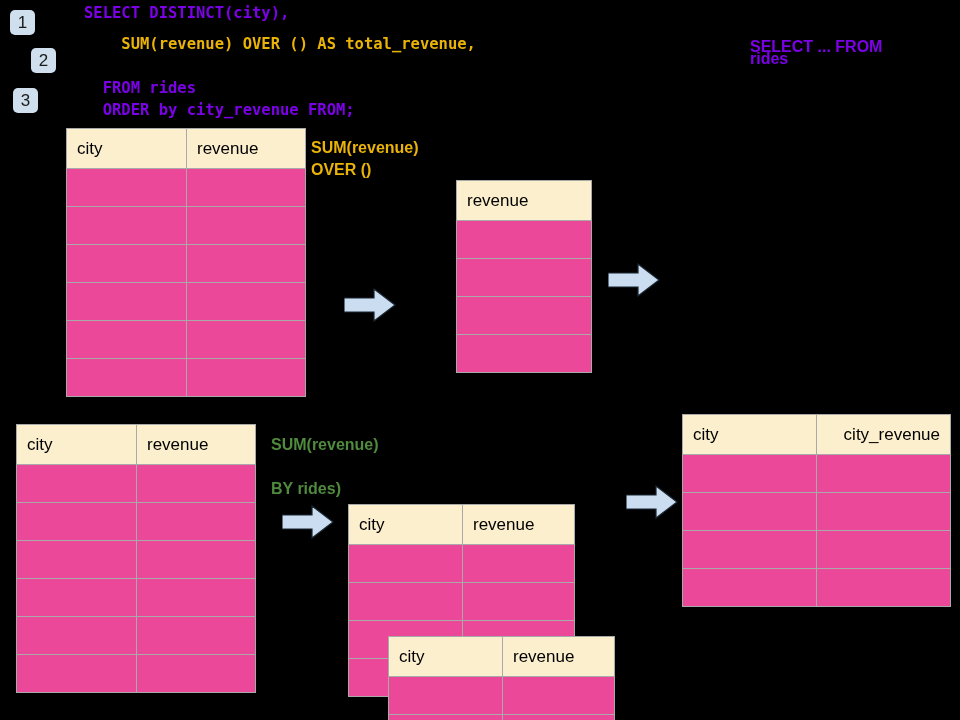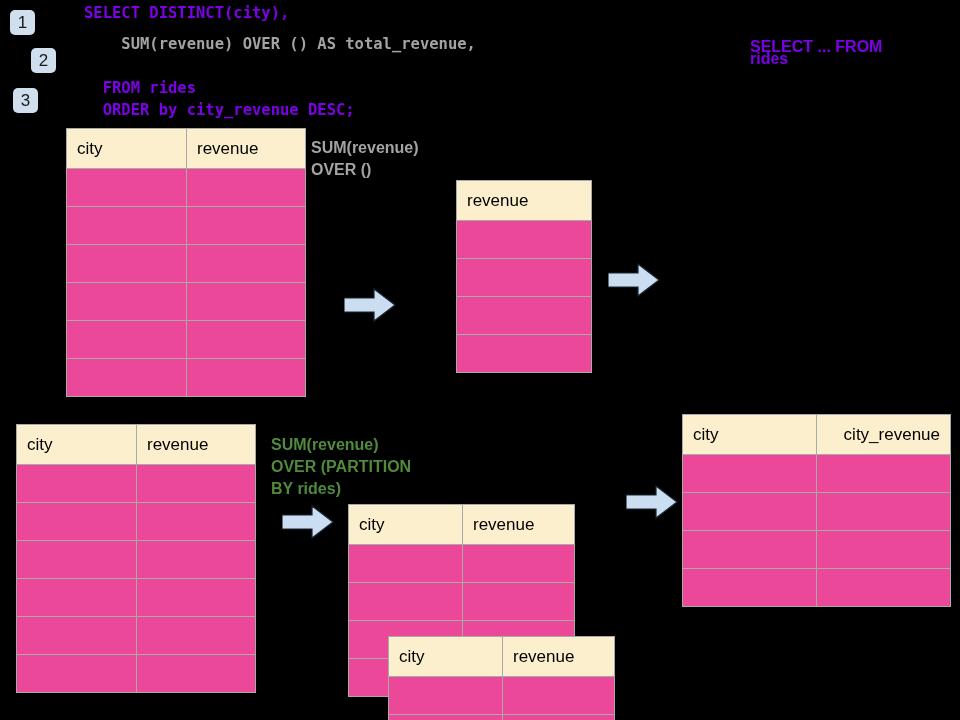--- a/index.html
+++ b/index.html
@@ -38,21 +38,21 @@
   .code {
     position: absolute;
     font-family: "DejaVu Sans Mono", "Liberation Mono", monospace;
     font-weight: bold;
     font-size: 15.5px;
     line-height: 22px;
     white-space: pre;
     letter-spacing: 0px;
   }
   .c-purple { color: #7c00e8; }
-  .c-red    { color: #a3a3a3; text-align: right; }
+  .c-red    { color: #eab308; text-align: right; }
   .c-green  { color: #4f8a3d; }
 
   
   .annot {
     position: absolute;
     font-family: Liberation Sans, sans-serif;
     font-weight: bold;
     font-size: 16px;
     line-height: 22px;
     white-space: pre;
@@ -91,30 +91,29 @@
 
 <div id="stage">
 
   <div class="badge" style="left:10px; top:10px;">1</div>
   <div class="badge" style="left:31px; top:48px;">2</div>
   <div class="badge" style="left:13px; top:88px;">3</div>
 
   <div class="code c-purple" style="left:84px; top:2px;">SELECT DISTINCT(city),</div>
   <div class="code c-red" style="left:84px; top:33px;">    SUM(revenue) OVER () AS total_revenue,</div>
   <div class="code c-purple" style="left:84px; top:77px;">  FROM rides</div>
-  <div class="code c-purple" style="left:84px; top:99px;">  ORDER by city_revenue DESC;</div>
+  <div class="code c-purple" style="left:84px; top:99px;">  ORDER by city_revenue FROM;</div>
 
   <div class="annot c-purple" style="left:750px; top:36px;">SELECT ... FROM</div>
   <div class="annot c-purple" style="left:750px; top:48px;">rides</div>
 
   <div class="annot c-red" style="left:311px; top:137px;">SUM(revenue)</div>
   <div class="annot c-red" style="left:311px; top:159px;">OVER ()</div>
 
   <div class="annot c-green" style="left:271px; top:434px;">SUM(revenue)</div>
-  <div class="annot c-green" style="left:271px; top:456px;">OVER (PARTITION</div>
   <div class="annot c-green" style="left:271px; top:478px;">BY rides)</div>
 
   <table class="tbl" style="left:66px; top:128px; width:239px;">
     <tbody>
         <tr>
       <td class="hdr" style="width:120px;">city</td>
       <td class="hdr" style="width:119px;">revenue</td>
     </tr>
     <tr>
           <td></td>

